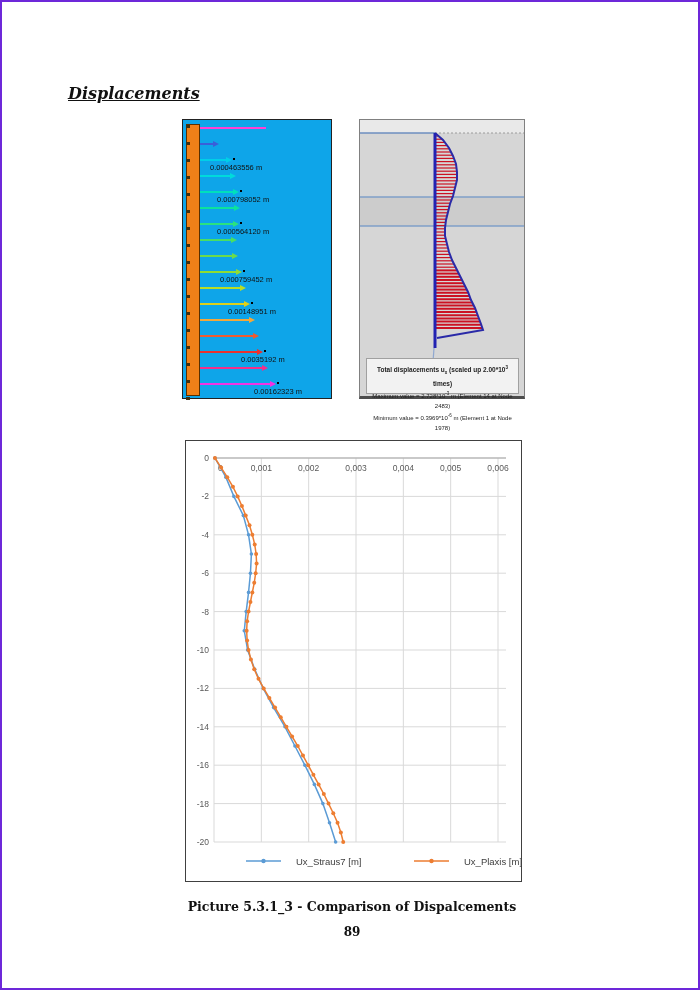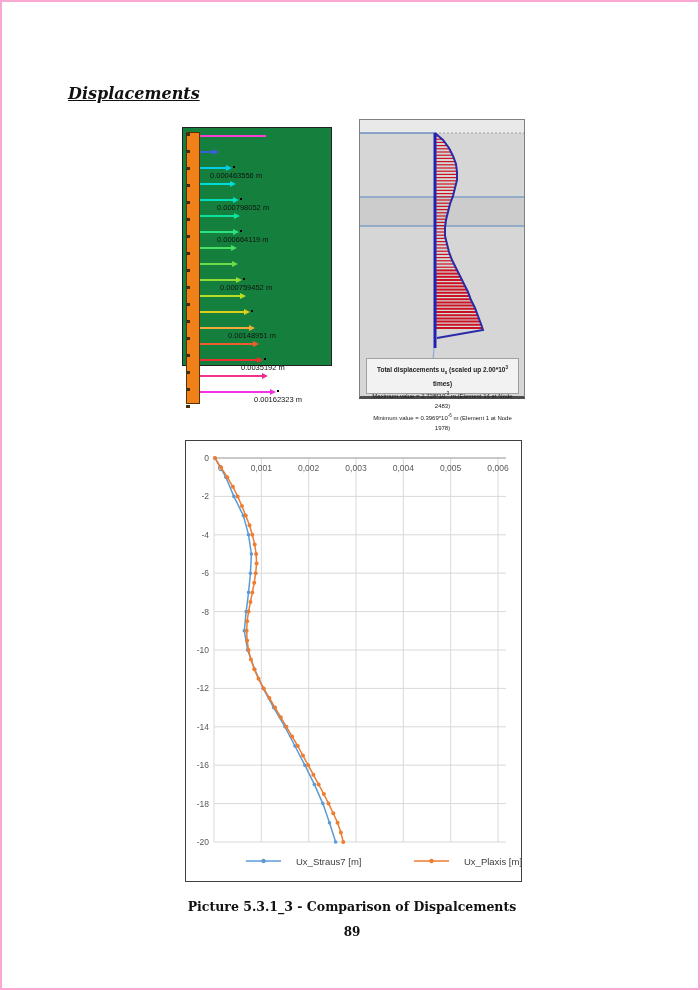--- a/index.html
+++ b/index.html
@@ -1,29 +1,29 @@
 <!DOCTYPE html>
 <html><head>
 <meta charset="utf-8">
 <style>
   * { margin:0; padding:0; box-sizing:border-box; }
   body { background:#888; font-family:"Liberation Sans", sans-serif; }
   .page {
     position:relative; width:700px; height:990px; background:#fff;
-    border:2px solid #f9a8d4; overflow:hidden; margin:0 auto;
+    border:2px solid #6d28d9; overflow:hidden; margin:0 auto;
   }
   .heading {
     position:absolute; left:66px; top:82px;
     font-family:"DejaVu Serif", serif; font-weight:bold; font-style:italic;
     font-size:16px; text-decoration:underline; color:#111;
   }
   
   .fig-straus7 {
-    position:absolute; left:180px; top:125px; width:150px; height:239px;
-    background:#15803d; border:1.5px solid #222;
+    position:absolute; left:180px; top:117px; width:150px; height:280px;
+    background:#0ea5e9; border:1.5px solid #222;
   }
   .s7-bar {
     position:absolute; left:3px; top:4px; width:14px; height:272px;
     background:#f08018; border:1px solid #5a3000;
   }
   .s7-bar .notch { position:absolute; left:-1px; width:4px; height:3px; background:#403010; }
   .s7-arrow-line { position:absolute; height:2px; }
   .s7-arrow-head {
     position:absolute; width:0; height:0;
     border-top:3.5px solid transparent; border-bottom:3.5px solid transparent;
@@ -99,35 +99,35 @@
         <div class="s7-arrow-head" style="left: 47px; top: 52.5px; border-left: 6px solid rgb(0, 219, 219);"></div>
         <div class="s7-arrow-line" style="left: 17px; top: 71px; width: 33px; background: rgb(0, 224, 187);"></div>
         <div class="s7-arrow-head" style="left: 50px; top: 68.5px; border-left: 6px solid rgb(0, 224, 187);"></div>
         <div class="s7-dot" style="left: 57px; top: 70px;"></div>
         <div class="s7-label" style="left: 34px; top: 75px;">0.000798052 m</div>
         <div class="s7-arrow-line" style="left: 17px; top: 87px; width: 34px; background: rgb(12, 227, 156);"></div>
         <div class="s7-arrow-head" style="left: 51px; top: 84.5px; border-left: 6px solid rgb(12, 227, 156);"></div>
         <div class="s7-arrow-line" style="left: 17px; top: 103px; width: 33px; background: rgb(43, 226, 127);"></div>
         <div class="s7-arrow-head" style="left: 50px; top: 100.5px; border-left: 6px solid rgb(43, 226, 127);"></div>
         <div class="s7-dot" style="left: 57px; top: 102px;"></div>
-        <div class="s7-label" style="left: 34px; top: 107px;">0.000664119 m</div>
+        <div class="s7-label" style="left: 34px; top: 107px;">0.000564120 m</div>
         <div class="s7-arrow-line" style="left: 17px; top: 119px; width: 31px; background: rgb(73, 222, 100);"></div>
         <div class="s7-arrow-head" style="left: 48px; top: 116.5px; border-left: 6px solid rgb(73, 222, 100);"></div>
         <div class="s7-arrow-line" style="left: 17px; top: 135px; width: 32px; background: rgb(108, 219, 75);"></div>
         <div class="s7-arrow-head" style="left: 49px; top: 132.5px; border-left: 6px solid rgb(108, 219, 75);"></div>
         <div class="s7-arrow-line" style="left: 17px; top: 151px; width: 36px; background: rgb(144, 220, 53);"></div>
         <div class="s7-arrow-head" style="left: 53px; top: 148.5px; border-left: 6px solid rgb(144, 220, 53);"></div>
         <div class="s7-dot" style="left: 60px; top: 150px;"></div>
         <div class="s7-label" style="left: 37px; top: 155px;">0.000759452 m</div>
         <div class="s7-arrow-line" style="left: 17px; top: 167px; width: 40px; background: rgb(184, 221, 38);"></div>
         <div class="s7-arrow-head" style="left: 57px; top: 164.5px; border-left: 6px solid rgb(184, 221, 38);"></div>
         <div class="s7-arrow-line" style="left: 17px; top: 183px; width: 44px; background: rgb(221, 208, 27);"></div>
         <div class="s7-arrow-head" style="left: 61px; top: 180.5px; border-left: 6px solid rgb(221, 208, 27);"></div>
         <div class="s7-dot" style="left: 68px; top: 182px;"></div>
-        <div class="s7-label" style="left: 45px; top: 187px; margin-top: 16px;">0.00148951 m</div>
+        <div class="s7-label" style="left: 45px; top: 187px;">0.00148951 m</div>
         <div class="s7-arrow-line" style="left: 17px; top: 199px; width: 49px; background: rgb(242, 168, 59);"></div>
         <div class="s7-arrow-head" style="left: 66px; top: 196.5px; border-left: 6px solid rgb(242, 168, 59);"></div>
         <div class="s7-arrow-line" style="left: 17px; top: 215px; width: 53px; background: rgb(239, 91, 47);"></div>
         <div class="s7-arrow-head" style="left: 70px; top: 212.5px; border-left: 6px solid rgb(239, 91, 47);"></div>
         <div class="s7-arrow-line" style="left: 17px; top: 231px; width: 57px; background: rgb(233, 49, 48);"></div>
         <div class="s7-arrow-head" style="left: 74px; top: 228.5px; border-left: 6px solid rgb(233, 49, 48);"></div>
         <div class="s7-dot" style="left: 81px; top: 230px;"></div>
         <div class="s7-label" style="left: 58px; top: 235px;">0.0035192 m</div>
         <div class="s7-arrow-line" style="left: 17px; top: 247px; width: 62px; background: rgb(243, 47, 138);"></div>
         <div class="s7-arrow-head" style="left: 79px; top: 244.5px; border-left: 6px solid rgb(243, 47, 138);"></div>

